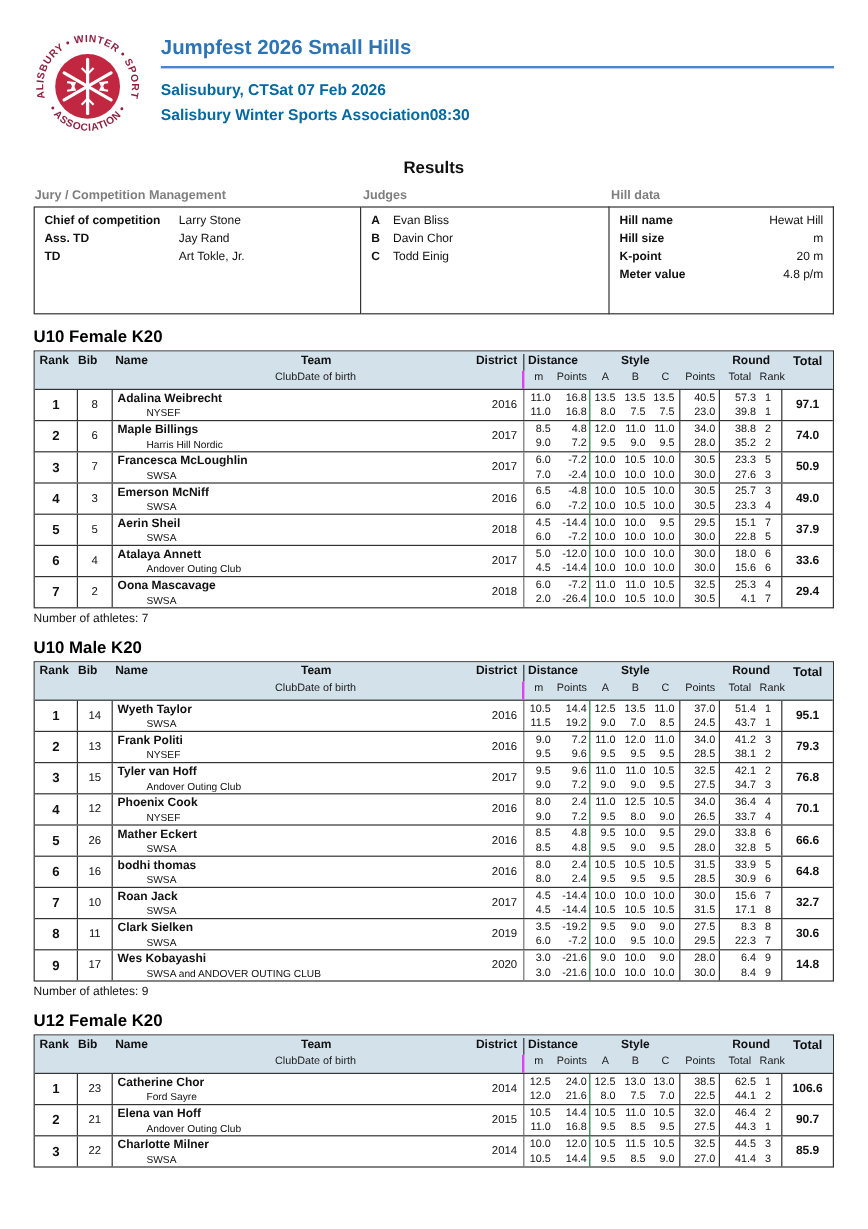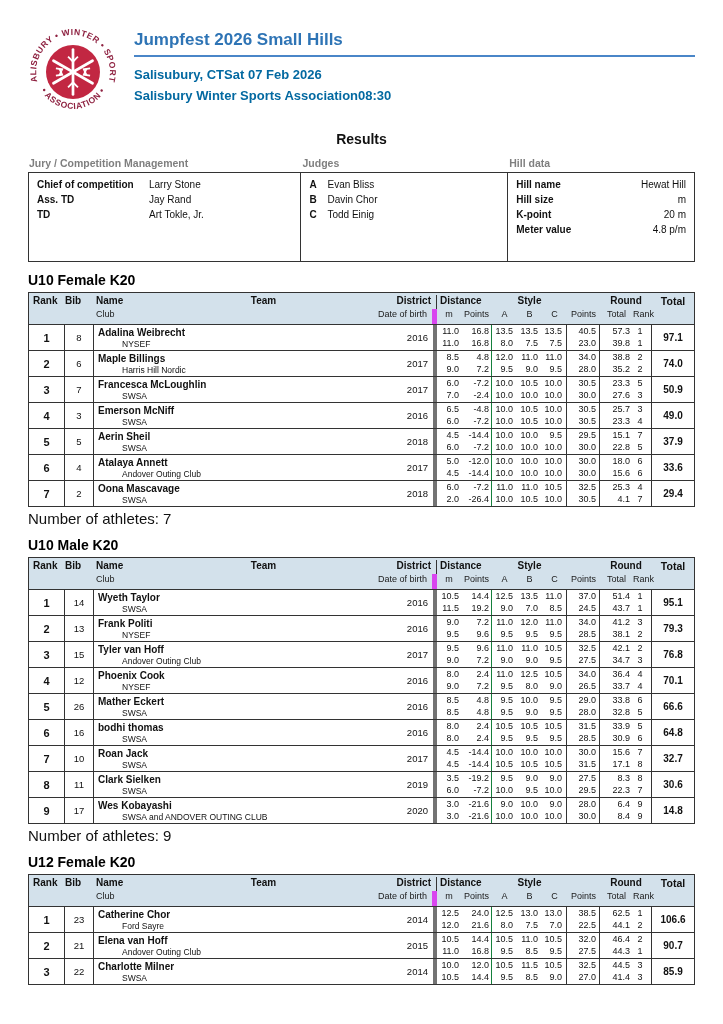--- a/index.html
+++ b/index.html
@@ -25,48 +25,48 @@
   .info-col.w1 { width:41%; } .info-col.w2 { width:31%; } .info-col.w3 { width:28%; }
   .info-label { color:#7f7f7f; font-weight:bold; font-size:10.5px; height:15px; padding-left:1px; }
   .info-box { border:1px solid #333; height:90px; padding:4px 8px; font-size:10px; line-height:15px; color:#111; }
   .info-col + .info-col .info-box { border-left:none; }
   .kv { display:flex; } .kv .k { width:112px; font-weight:bold; } 
   .jrow { display:flex; } .jrow .jl { width:18px; font-weight:bold; }
   .hrow { display:flex; justify-content:space-between; } .hrow .hk { font-weight:bold; }
 
   
   .section-title { font-size:14px; font-weight:bold; margin:10px 0 4px; color:#000; }
-  .athcount { font-size:15px; margin:3px 0 2px; color:#111; }
+  .athcount { font-size:10px; margin:3px 0 2px; color:#111; }
   .tbl { border:1px solid #333; width:100%; }
   .thead { background:#d3e1eb; border-bottom:1px solid #333; }
   .trh, .row { display:flex; width:100%; }
   .row + .row { border-top:1px solid #333; }
   .h { font-size:10px; font-weight:bold; color:#111; }
   .hr1 { padding-top:2px; height:16px; }
   .hr2 { height:15px; }
   .h2 { font-size:9px; font-weight:normal; text-align:center; }
   .h-rank { width:36px; padding-left:4px; }
   .h-bib  { width:29px; }
   .h-name { flex:1; display:flex; border-right:1px solid #333; padding:0 5px 0 2px; }
   .h-name span { flex:1; } .h-name .mid { text-align:center; } .h-name .rt { text-align:right; }
-  .h2-name { flex:1; display:flex; justify-content:space-between; border-right:5px solid #d946ef; padding:0 5px 0 2px; }
+  .h2-name { flex:1; display:flex; justify-content:center; border-right:2px solid #d946ef; padding:0 5px 0 2px; }
   .h-dist { width:55px; padding-left:3px; }
   .h-style { width:75px; text-align:center; }
   .h-jpsp { width:33px; }
   .h-round { width:52px; text-align:center; }
   .h-tot { width:42px; text-align:center; font-size:10.5px; }
   .h-lsp { width:65px; }
   .w-m{width:24px;} .w-dp{width:31px;} .w-a{width:25px;} .w-b{width:25px;} .w-c{width:25px;}
   .w-jp{width:33px;} .w-rt{width:33px;} .w-rr{width:19px;} .w-tot{width:42px;}
 
   .td { color:#111; }
   .c-rank { width:36px; border-right:1px solid #333; display:flex; align-items:center; justify-content:center;
             font-weight:bold; font-size:11px; }
   .c-bib  { width:29px; border-right:1px solid #333; display:flex; align-items:center; justify-content:center; font-size:9.5px; }
-  .c-name { flex:1; border-right:4px solid #737373; display:flex; padding:1px 5px 1px 4px; }
+  .c-name { flex:1; border-right:1px solid #737373; display:flex; padding:1px 5px 1px 4px; }
   .nm-block { flex:1; padding-top:1px; }
   .nm { font-weight:bold; font-size:10px; line-height:11.5px; white-space:nowrap; }
   .club { font-size:8.5px; line-height:10.5px; white-space:nowrap;padding-left:24px; }
   .yob { width:42px; display:flex; align-items:center; justify-content:flex-end; font-size:9.5px; }
   .num { display:flex; flex-direction:column; justify-content:center; padding:1px 0; }
   .num span { display:block; font-size:9px; line-height:11.5px; text-align:right; }
   .c-m{width:24px;} .c-m span{padding-right:2px;}
   .c-dp{width:31px; border-right:1px solid #15803d;} .c-dp span{padding-right:2px;}
   .c-a{width:25px;} .c-b{width:25px;} .c-c{width:25px; border-right:1px solid #333;}
   .c-a span,.c-b span,.c-c span{padding-right:4px;}

